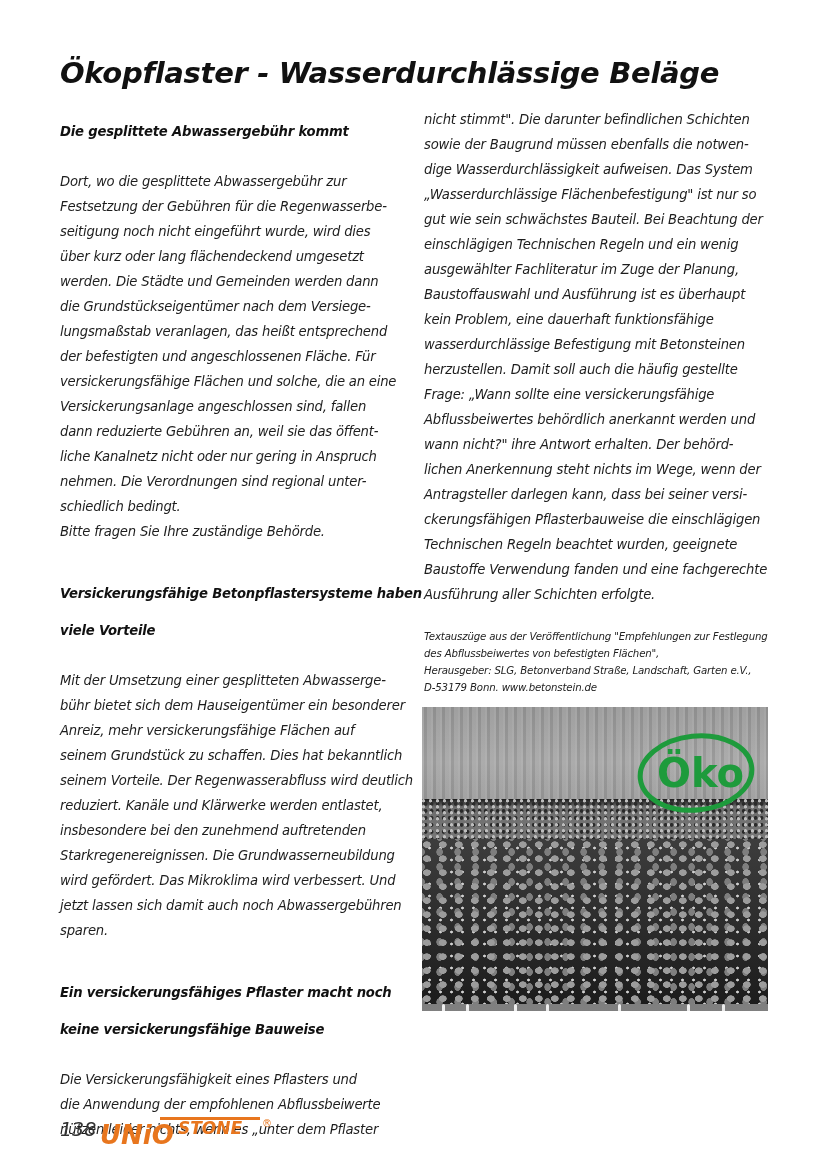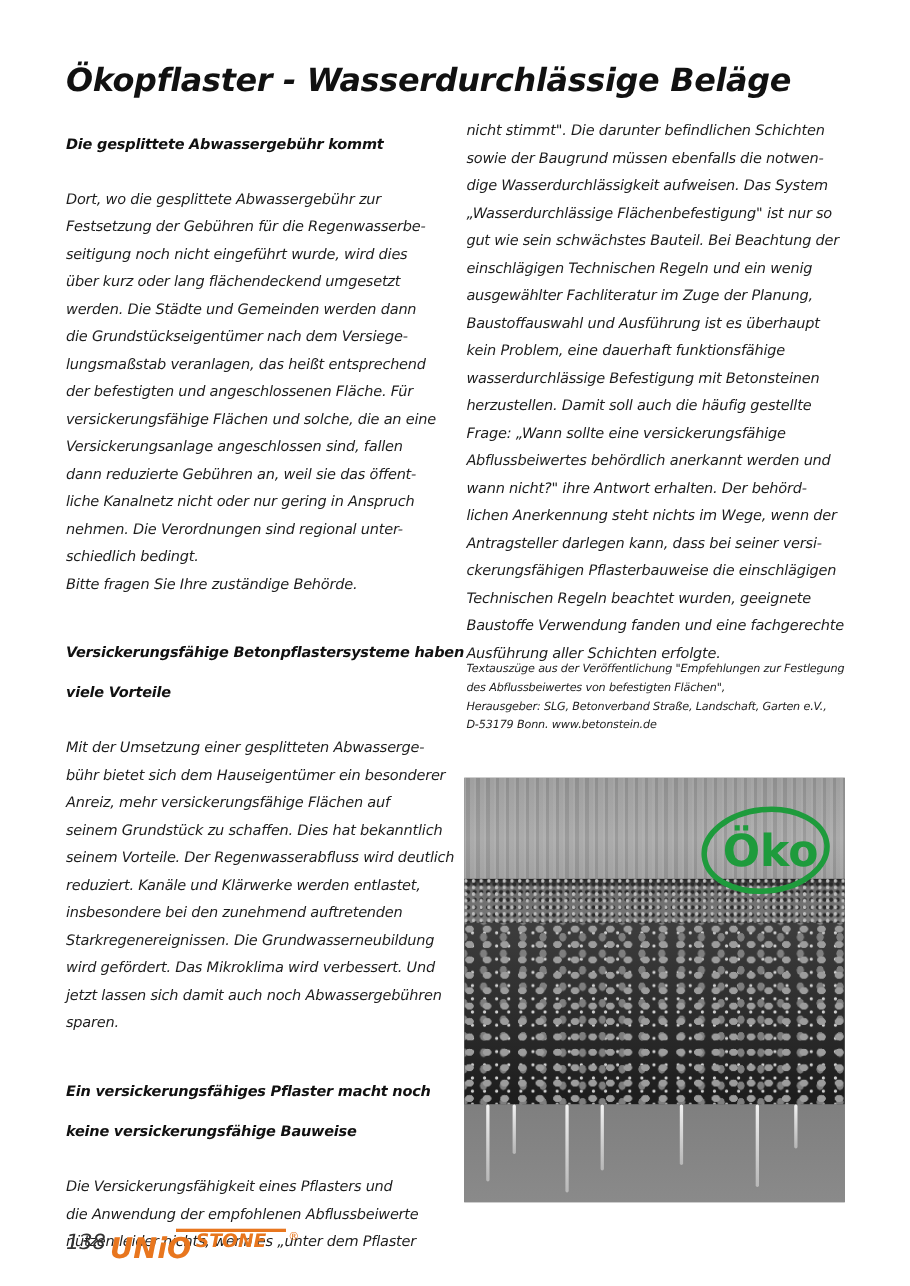--- a/index.html
+++ b/index.html
@@ -16,28 +16,28 @@
 
     .col { position: absolute; font-style: italic; font-size: 13.2px; line-height: 25px; color: #1d1d1d; letter-spacing: -0.2px; }
     .col-left { left: 60px; top: 107px; width: 352px; }
     .col-right { left: 424px; top: 107px; width: 350px; }
 
     .line { display: block; white-space: nowrap; height: 25px; }
     .heading .line { font-weight: bold; color: #111; margin-top: 12px; }
     .blank { display: block; height: 25px; }
 
     .source-note {
-      position: absolute; left: 424px; top: 600px; width: 350px;
+      position: absolute; left: 424px; top: 628px; width: 350px;
       font-style: italic; font-size: 10.2px; line-height: 17px; color: #222;
       letter-spacing: -0.15px;
     }
     .source-note .line { height: 17px; }
 
     .photo {
-      position: absolute; left: 422px; top: 707px; width: 346px; height: 386px;
+      position: absolute; left: 422px; top: 707px; width: 346px; height: 304px;
       overflow: hidden; background: #6b6b6b;
     }
     .photo-sky {
       position: absolute; left: 0; top: 0; width: 100%; height: 92px;
       background:
         repeating-linear-gradient(90deg, rgba(255,255,255,0.10) 0 2px, rgba(0,0,0,0.08) 2px 5px, rgba(255,255,255,0.05) 5px 9px),
         linear-gradient(180deg, #9a9a9a 0%, #a8a8a8 60%, #9d9d9d 100%);
     }
     .photo-fine {
       position: absolute; left: 0; top: 92px; width: 100%; height: 40px;

